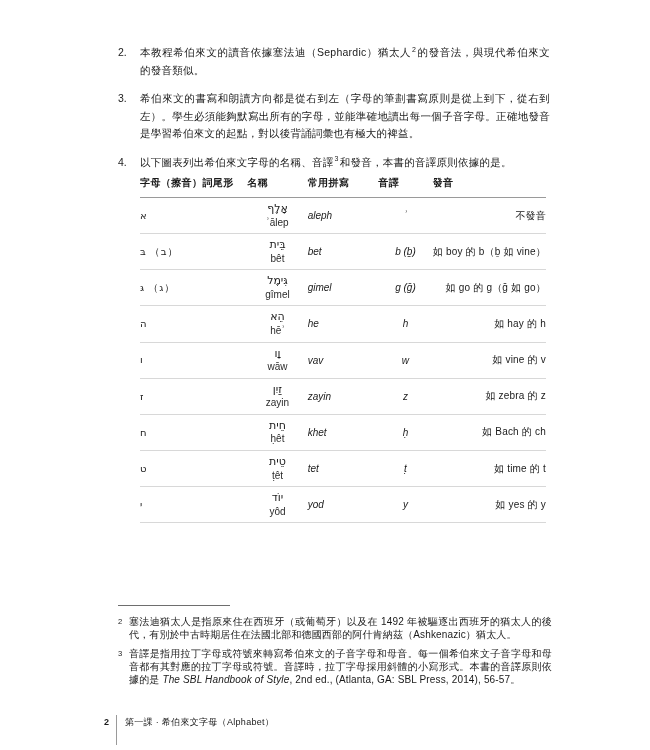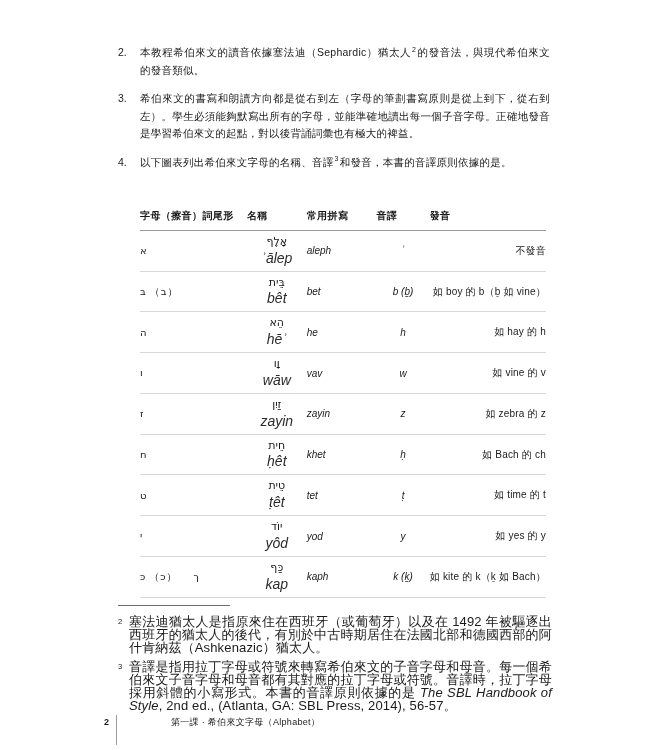--- a/index.html
+++ b/index.html
@@ -58,21 +58,20 @@
     padding: 0 1px;
   }
 
   
   .alpha-table {
     position: absolute;
     left: 140px;
     top: 176px;
     width: 406px;
     border-collapse: collapse;
-    margin-top: 33px;
   }
   .alpha-table th {
     font-size: 10px;
     font-weight: bold;
     color: #1a1a1a;
     text-align: left;
     padding: 0 0 7px 0;
     letter-spacing: 0.4px;
     vertical-align: bottom;
     white-space: nowrap;
@@ -115,22 +114,21 @@
   }
   .cell-name .heb {
     display: block;
     font-family: "DejaVu Sans", "Liberation Serif", serif;
     font-size: 11px;
     direction: rtl;
     margin-bottom: 1px;
   }
   .cell-name .rom {
     display: block;
-    font-style: italic;
-    font-size: 14px;
+    font-size: 10px;
     color: #2b2b2b;
   }
 
   .cell-spell {
     font-style: italic;
     font-size: 10.5px;
     text-align: left;
     color: #1a1a1a;
   }
   .cell-translit {
@@ -170,21 +168,21 @@
   }
   .fn-num {
     flex: 0 0 11px;
     width: 11px;
     font-size: 7.6px;
     line-height: 13px;
     color: #1a1a1a;
   }
   .fn-text {
     flex: 1 1 auto;
-    font-size: 13px;
+    font-size: 10px;
     line-height: 13px;
     text-align: justify;
     letter-spacing: 0.15px;
     color: #1a1a1a;
   }
   .fn-text .it { font-style: italic; }
 
   
   .page-footer {
     position: absolute;
@@ -206,21 +204,20 @@
     background: #9a9a9a;
     margin-right: 8px;
     margin-top: -1px;
   }
   .pf-text {
     font-size: 9px;
     color: #1a1a1a;
     line-height: 13px;
     letter-spacing: 0.3px;
     white-space: nowrap;
-    margin-left: 46px;
   }
 </style>
 </head>
 <body>
 
 <div class="page">
 
   <div class="intro-list">
       <div class="item">
         <div class="item-num">2.</div>
@@ -268,20 +265,30 @@
           <td class="cell-letters"><span class="lt">בּ</span><span class="par">（ב）</span></td>
           <td class="cell-name">
             <span class="heb">בֵּית</span>
             <span class="rom">bêt</span>
           </td>
           <td class="cell-spell">bet</td>
           <td class="cell-translit">b (ḇ)</td>
           <td class="cell-pron"><span>如 boy 的 b</span><span>（ḇ 如 vine）</span></td>
         </tr>
         <tr>
+          <td class="cell-letters"><span class="lt">גּ</span><span class="par">（ג）</span></td>
+          <td class="cell-name">
+            <span class="heb">גִּימֶל</span>
+            <span class="rom">gîmel</span>
+          </td>
+          <td class="cell-spell">gimel</td>
+          <td class="cell-translit">g (ḡ)</td>
+          <td class="cell-pron"><span>如 go 的 g</span><span>（ḡ 如 go）</span></td>
+        </tr>
+        <tr>
           <td class="cell-letters"><span class="lt">ה</span></td>
           <td class="cell-name">
             <span class="heb">הֵא</span>
             <span class="rom">hēʾ</span>
           </td>
           <td class="cell-spell">he</td>
           <td class="cell-translit">h</td>
           <td class="cell-pron"><span>如 hay 的 h</span></td>
         </tr>
         <tr>
@@ -326,30 +333,20 @@
         </tr>
         <tr>
           <td class="cell-letters"><span class="lt">י</span></td>
           <td class="cell-name">
             <span class="heb">יוֹד</span>
             <span class="rom">yôd</span>
           </td>
           <td class="cell-spell">yod</td>
           <td class="cell-translit">y</td>
           <td class="cell-pron"><span>如 yes 的 y</span></td>
-        </tr>
-        <tr>
-          <td class="cell-letters"><span class="lt">כּ</span><span class="par">（כ）</span><span class="fin">ך</span></td>
-          <td class="cell-name">
-            <span class="heb">כַּף</span>
-            <span class="rom">kap</span>
-          </td>
-          <td class="cell-spell">kaph</td>
-          <td class="cell-translit">k (ḵ)</td>
-          <td class="cell-pron"><span>如 kite 的 k</span><span>（ḵ 如 Bach）</span></td>
         </tr>
       </tbody>
   </table>
 
   <div class="fn-rule"></div>
   <div class="footnotes">
       <div class="fn-item">
         <div class="fn-num">2</div>
         <div class="fn-text"><span>塞法迪猶太人是指原來住在西班牙（或葡萄牙）以及在 1492 年被驅逐出西班牙的猶太人的後代，有別於中古時期居住在法國北部和德國西部的阿什肯納茲（Ashkenazic）猶太人。</span></div>
       </div>

